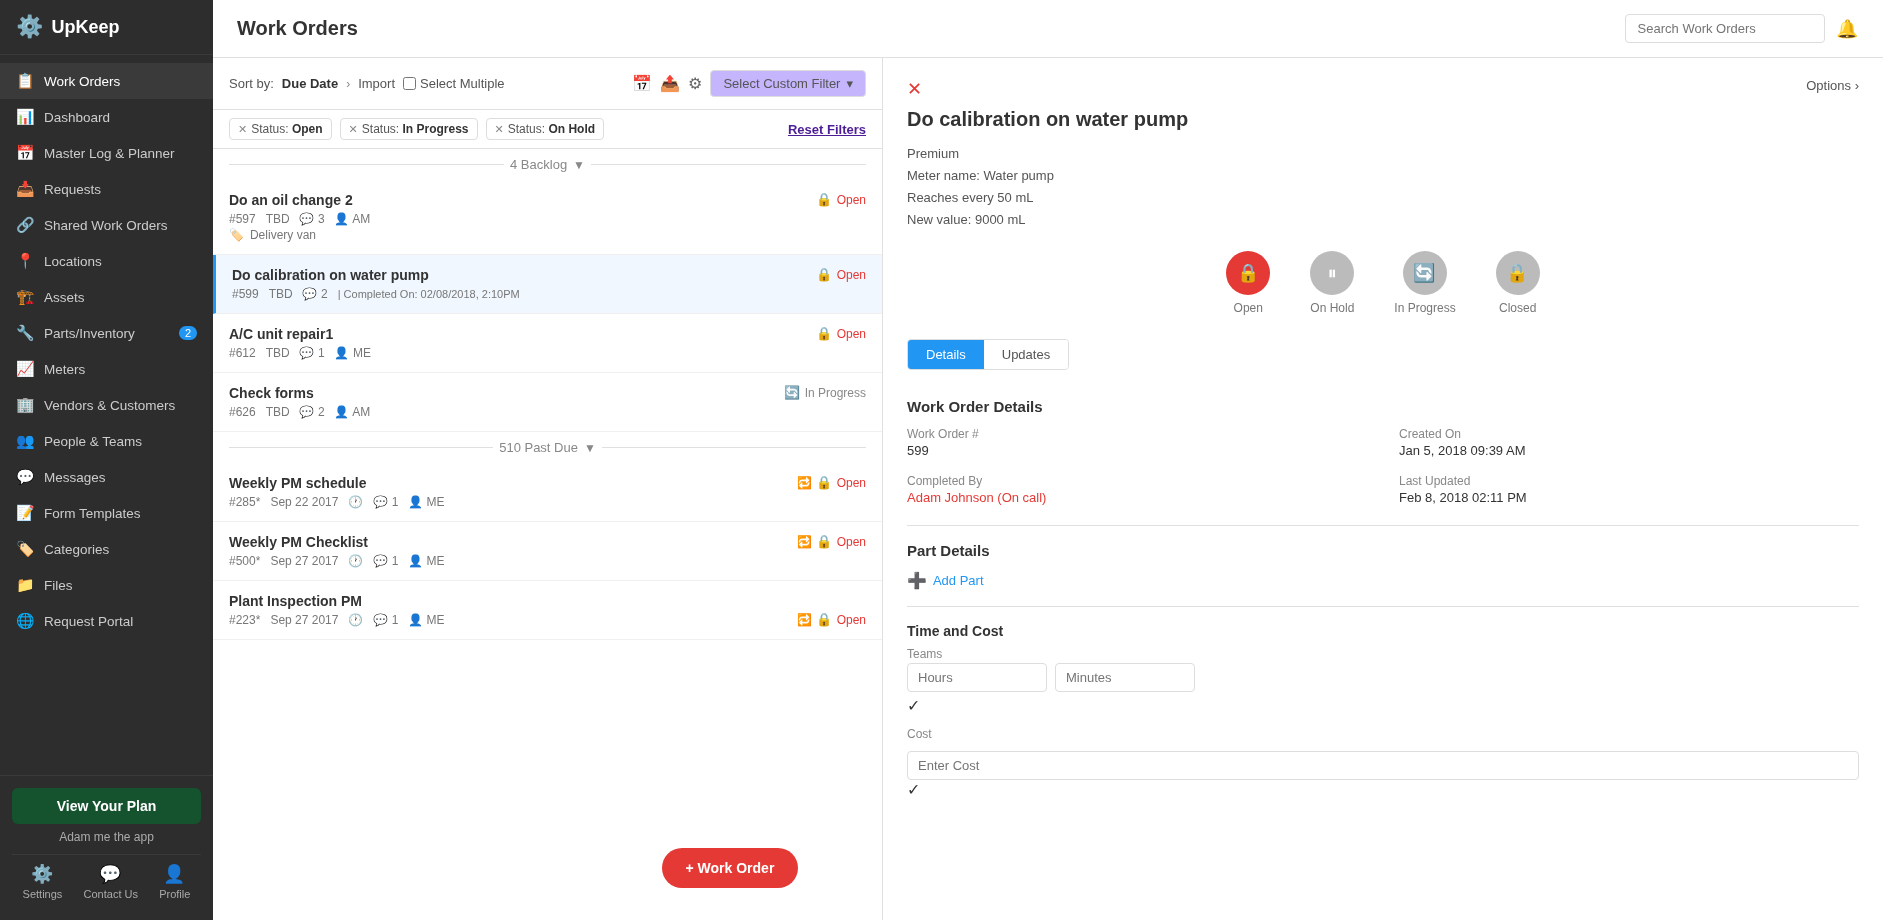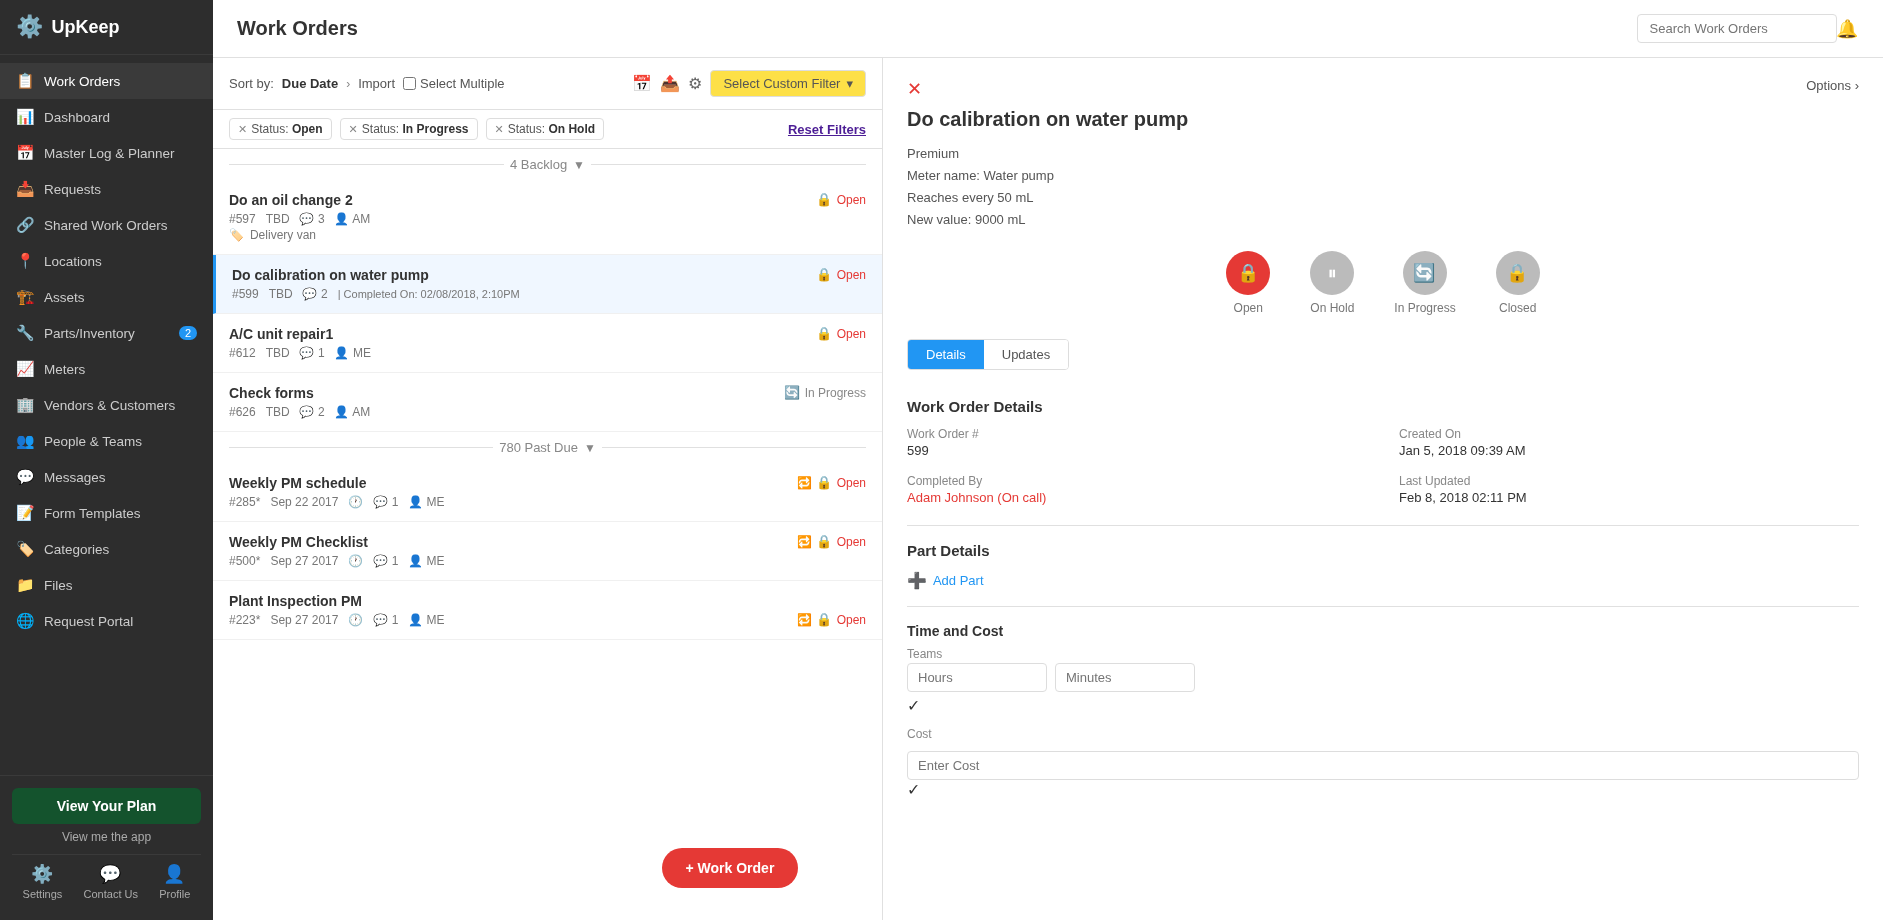--- a/index.html
+++ b/index.html
@@ -55,21 +55,21 @@
     
     .main-content { flex: 1; display: flex; flex-direction: column; overflow: hidden; }
 
     
     .topbar {
       background: #fff; padding: 14px 24px;
       display: flex; align-items: center; justify-content: space-between;
       border-bottom: 1px solid #e0e0e0;
     }
     .page-title { font-size: 20px; font-weight: 700; color: #333; }
-    .topbar-right { display: flex; align-items: center; }
+    .topbar-right { display: flex; align-items: center; gap: 12px; }
     .search-box {
       border: 1px solid #ddd; border-radius: 4px; padding: 6px 12px;
       font-size: 13px; color: #999; width: 200px;
     }
     .notif-icon { font-size: 18px; color: #666; cursor: pointer; }
 
     
     .split-area { display: flex; flex: 1; overflow: hidden; }
 
     
@@ -83,21 +83,21 @@
     }
     .sort-label { font-size: 13px; color: #555; }
     .sort-value { font-size: 13px; font-weight: 600; color: #333; }
     .arrow-right { font-size: 12px; color: #888; }
     .import-btn { font-size: 13px; color: #555; background: none; border: none; cursor: pointer; }
     .checkbox-multi { display: flex; align-items: center; gap: 4px; font-size: 13px; color: #555; }
     .toolbar-icons { display: flex; gap: 8px; margin-left: auto; align-items: center; }
     .toolbar-icon { font-size: 16px; color: #666; cursor: pointer; }
     .custom-filter-btn {
       border: 1px solid #ddd; border-radius: 4px; padding: 5px 12px;
-      font-size: 13px; color: #555; background: #fde047; cursor: pointer;
+      font-size: 13px; color: #555; background: #c4b5fd; cursor: pointer;
       display: flex; align-items: center; gap: 6px;
     }
 
     .wo-filters {
       padding: 8px 16px; display: flex; align-items: center; gap: 8px;
       border-bottom: 1px solid #e0e0e0; flex-wrap: wrap;
     }
     .filter-tag {
       display: flex; align-items: center; gap: 4px;
       border: 1px solid #ddd; border-radius: 4px; padding: 3px 8px;
@@ -264,21 +264,21 @@
         <span class="nav-icon">📁</span>
     <span>Files</span>
     </div>
       <div class="nav-item">
         <span class="nav-icon">🌐</span>
     <span>Request Portal</span>
     </div>
     </nav>
   <div class="sidebar-bottom">
     <button class="view-plan-btn">View Your Plan</button>
-    <span class="text-me">View me the app</span>
+    <span class="text-me">Adam me the app</span>
     <div class="sidebar-footer" id="sidebar-footer">
         <div class="footer-item">
           <span class="fi-icon">⚙️</span>
     <span>Settings</span>
         </div>
         <div class="footer-item">
           <span class="fi-icon">💬</span>
     <span>Contact Us</span>
         </div>
         <div class="footer-item">
@@ -428,21 +428,21 @@
         </div>
         <div class="wo-item-status">
 
           <span class="lock-icon" style="color:#888">🔄</span>
           <span style="color:#888">In Progress</span>
         </div>
       </div>
           </div>
           <div class="section-header">
             <div class="section-line"></div>
-    <span>780 Past Due</span>
+    <span>510 Past Due</span>
     <span class="section-chevron">▼</span>
     <div class="section-line"></div>
           </div>
           <div class="wo-item">
       <div style="display:flex;align-items:flex-start">
         <div style="flex:1">
           <div class="wo-item-title">Weekly PM schedule</div>
           <div class="wo-item-meta">
             <span>#285*</span>
             <span>Sep 22 2017</span>

